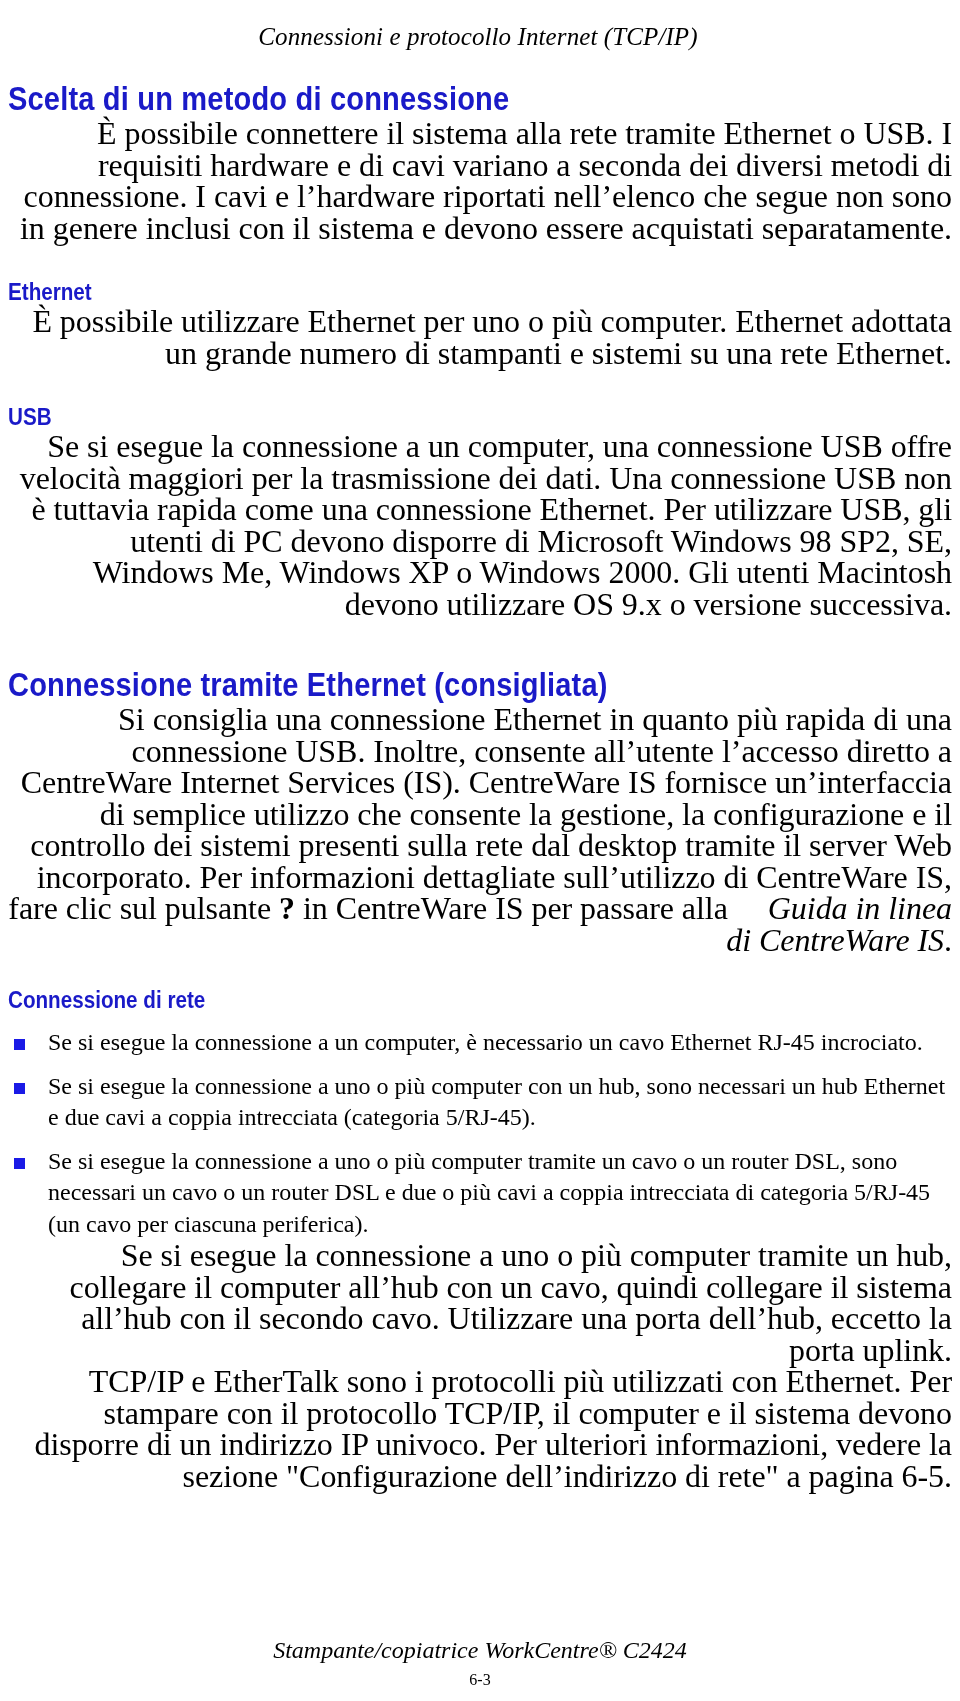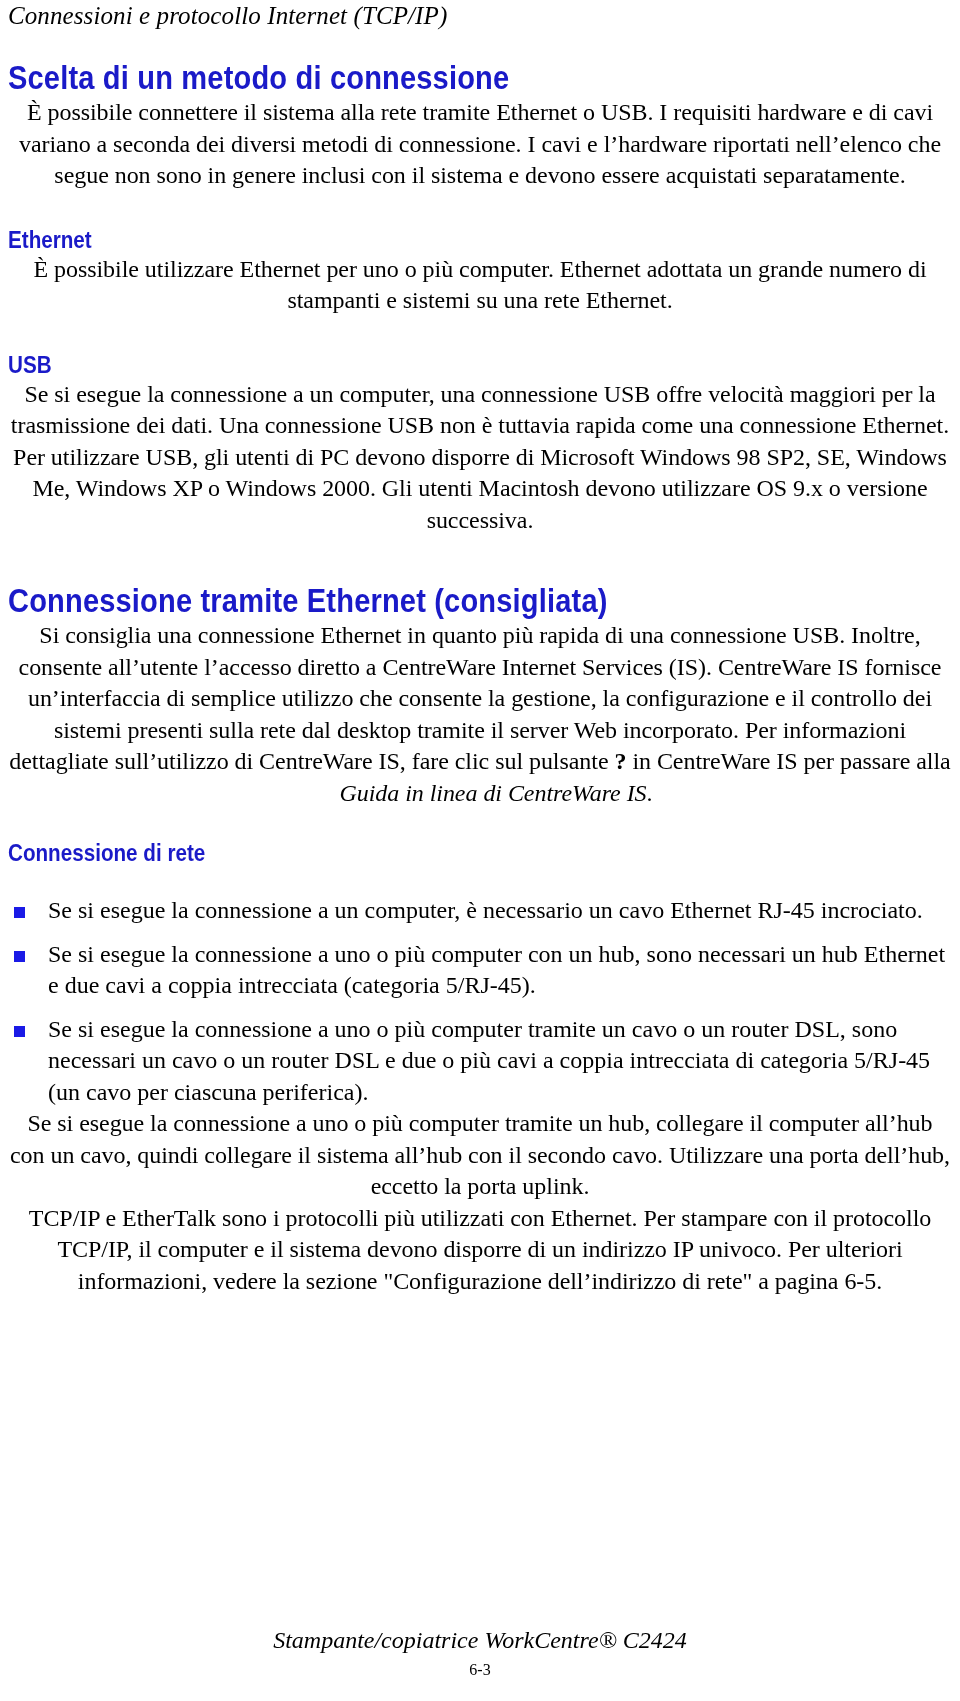--- a/index.html
+++ b/index.html
@@ -18,25 +18,25 @@
   .page {
     position: relative;
     width: 960px;
     height: 1701px;
     box-sizing: border-box;
     padding: 0 8px 0 8px;
   }
 
   
   .running-header {
-    text-align: left;
+    text-align: center;
     font-style: italic;
     font-size: 25px;
     line-height: 30px;
-    padding-top: 1px;
+    padding-top: 22px;
     padding-right: 4px;
     letter-spacing: .1px;
   }
 
   
   .h1 {
     color: #1a1ac8;
     font-family: "Liberation Sans", "DejaVu Sans", sans-serif;
     font-weight: bold;
     font-size: 33px;
@@ -57,25 +57,25 @@
     font-size: 24px;
     line-height: 28px;
     transform: scaleX(0.86);
     transform-origin: left center;
     margin: 0;
     padding: 0;
   }
 
   
   p.body {
-    font-size: 24px;
+    font-size: 32px;
     line-height: 31.5px;
     margin: 0;
     padding: 0;
-    text-align: center;
+    text-align: right;
     letter-spacing: -0.05px;
   }
   .gap-sm { margin-top: 13px; }
   .gap-md { margin-top: 34px; }
   .gap-lg { margin-top: 30px; }
 
   .it { font-style: italic; margin-left: 32px; }
   .bd { font-weight: bold; }
 
   
@@ -84,36 +84,36 @@
     margin: 0;
     padding: 0;
   }
   ul.bullets > li {
     position: relative;
     padding-left: 40px;
     font-size: 24px;
     line-height: 31.5px;
     margin-top: 12px;
   }
-  ul.bullets > li:first-child { margin-top: 28px; }
+  ul.bullets > li:first-child { margin-top: 13px; }
   .bullet-square {
     position: absolute;
     left: 6px;
     top: 12px;
     width: 11px;
     height: 11px;
     background: #1a1ae6;
   }
 
   
   .footer {
     position: absolute;
     left: 0;
     right: 0;
-    bottom: 16px;
+    bottom: 6px;
     text-align: center;
   }
   .footer-title {
     font-style: italic;
     font-size: 24px;
     line-height: 30px;
   }
   .footer-page {
     font-size: 16px;
     line-height: 30px;

